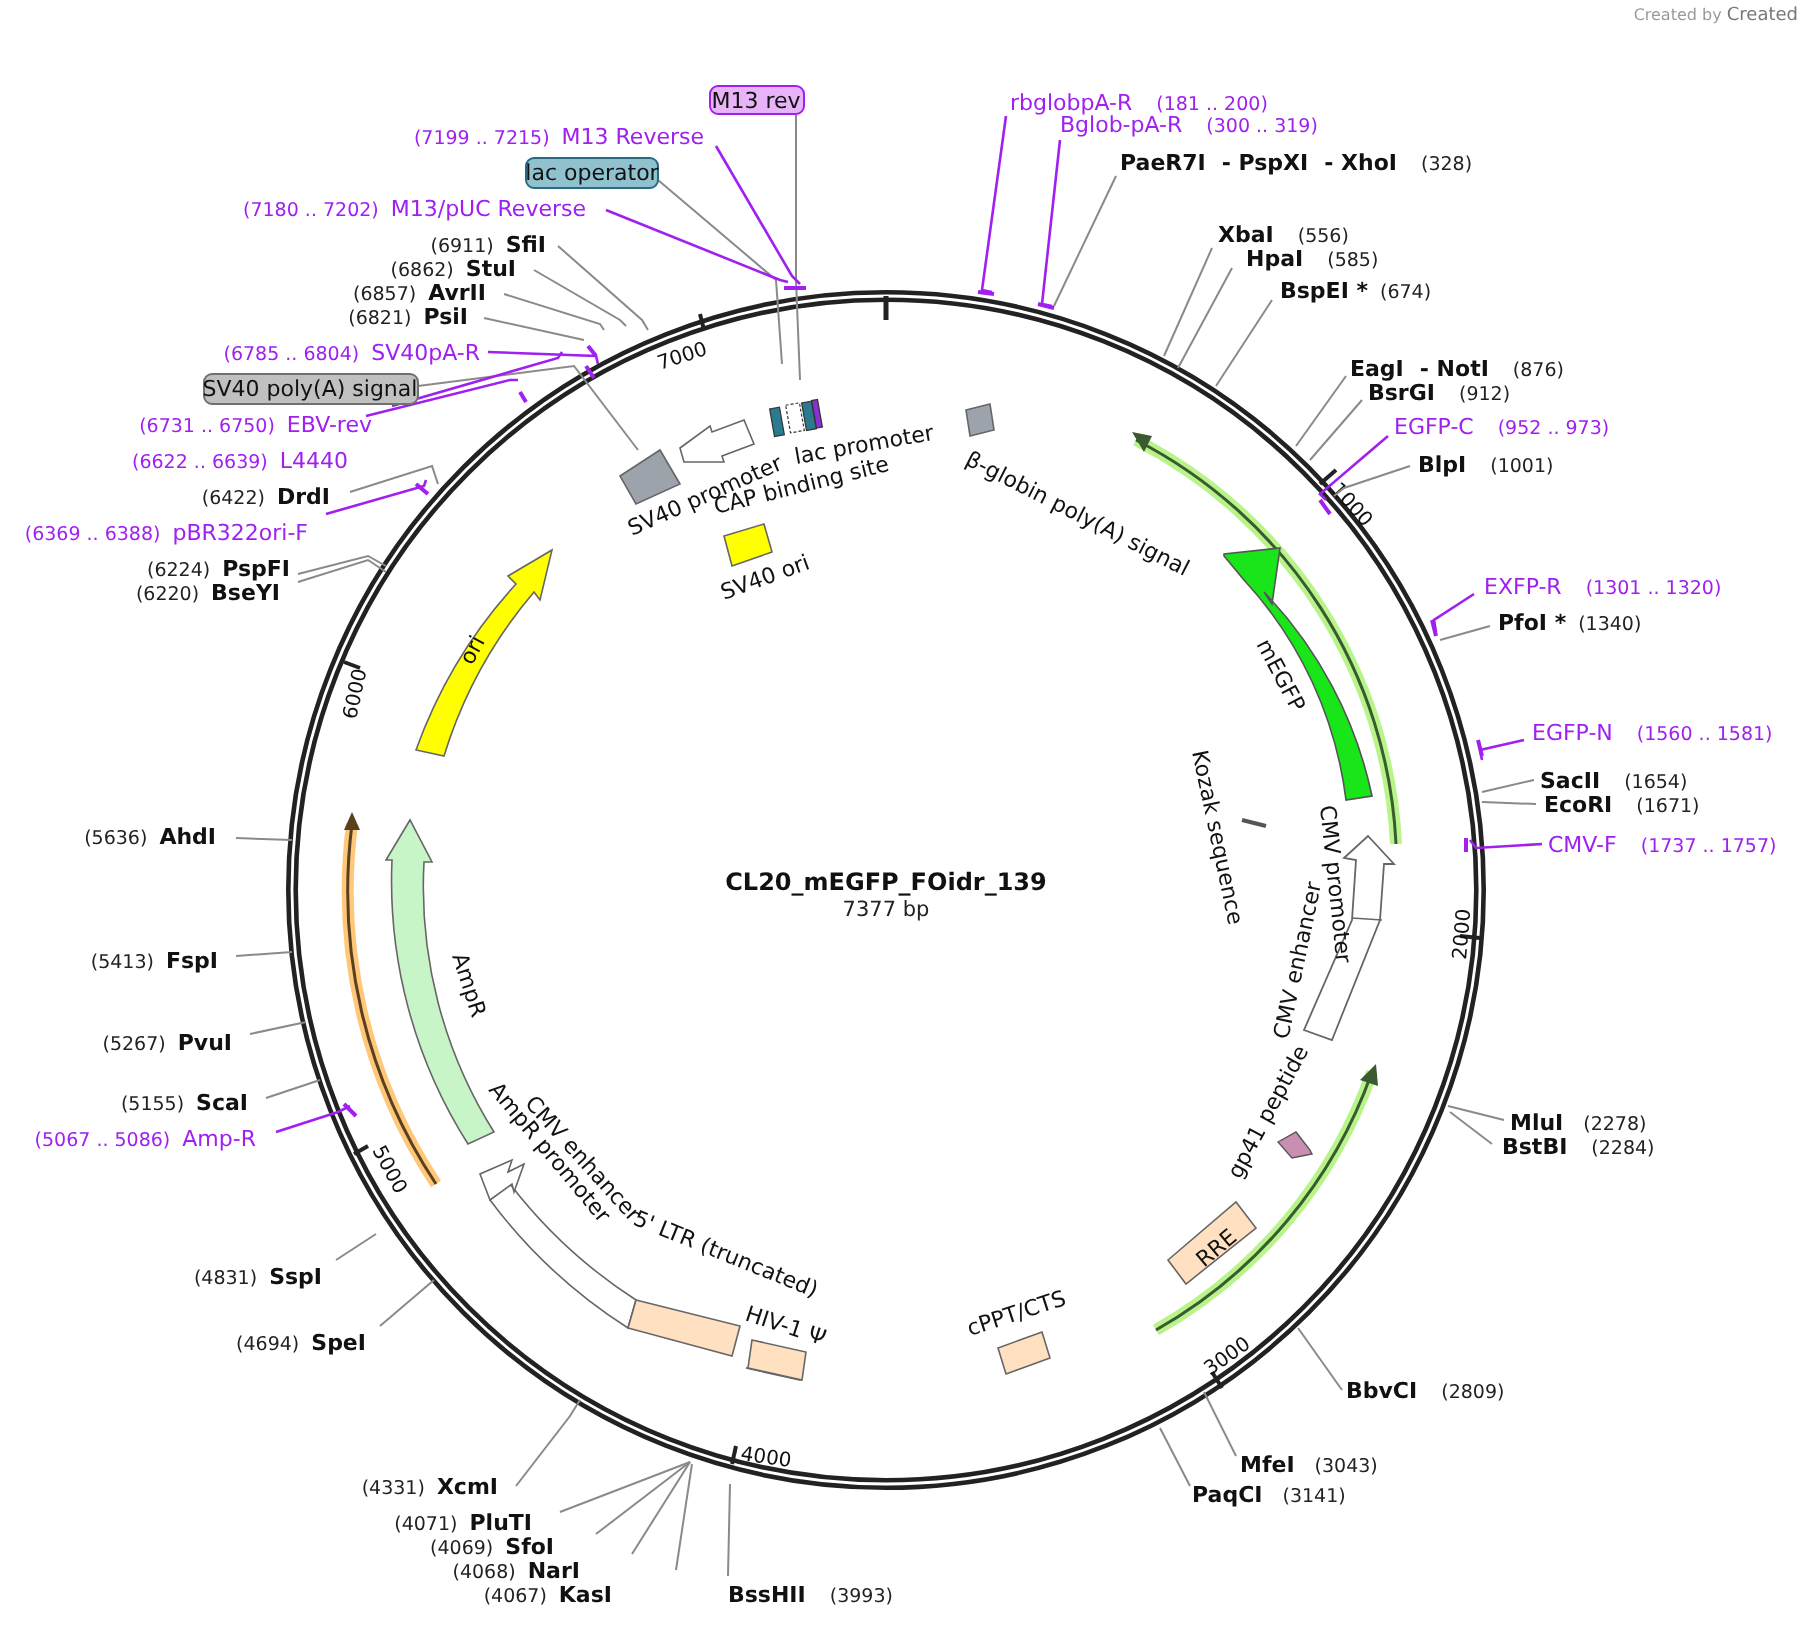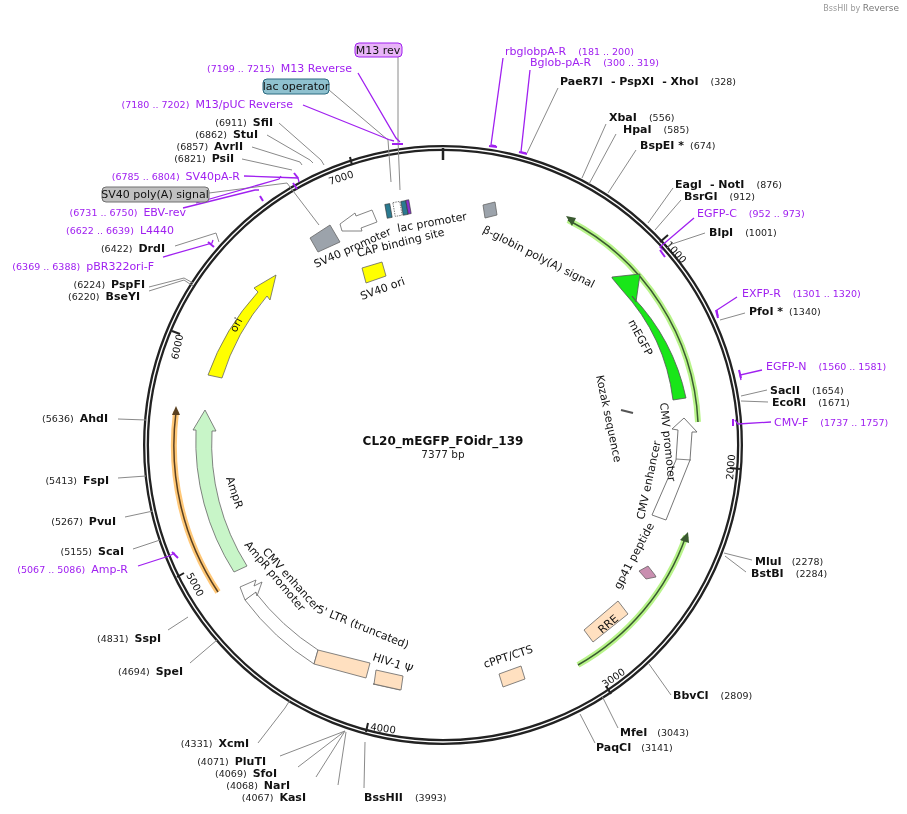--- a/index.html
+++ b/index.html
@@ -14,21 +14,21 @@
   .feat{font-size:11px;fill:#111;}
   .title{font-size:12px;font-weight:bold;fill:#111;}
   .sub{font-size:10.5px;fill:#222;}
   .tick{font-size:10px;fill:#111;}
   .lead{stroke:#8a8a8a;stroke-width:1;fill:none;}
   .plead{stroke:#a020f0;stroke-width:1.3;fill:none;}
 </style>
 </head>
 <body>
 
-<div class="credit"><span>BssHII by</span> <b>Reverse</b></div>
+<div class="credit"><span>Created by</span> <b>Created</b></div>
 
 <svg id="map" width="907" height="814" viewBox="0 0 907 814">
   <defs>
     <path id="arcAmpR" d="M 232,580 A 258,258 0 0 1 202,415"></path>
   </defs>
 
   <g>
     <circle cx="443" cy="445" r="297" fill="none" stroke="#222" stroke-width="6"></circle>
     <circle cx="443" cy="445" r="297" fill="none" stroke="#fff" stroke-width="1.4"></circle>
   </g>

